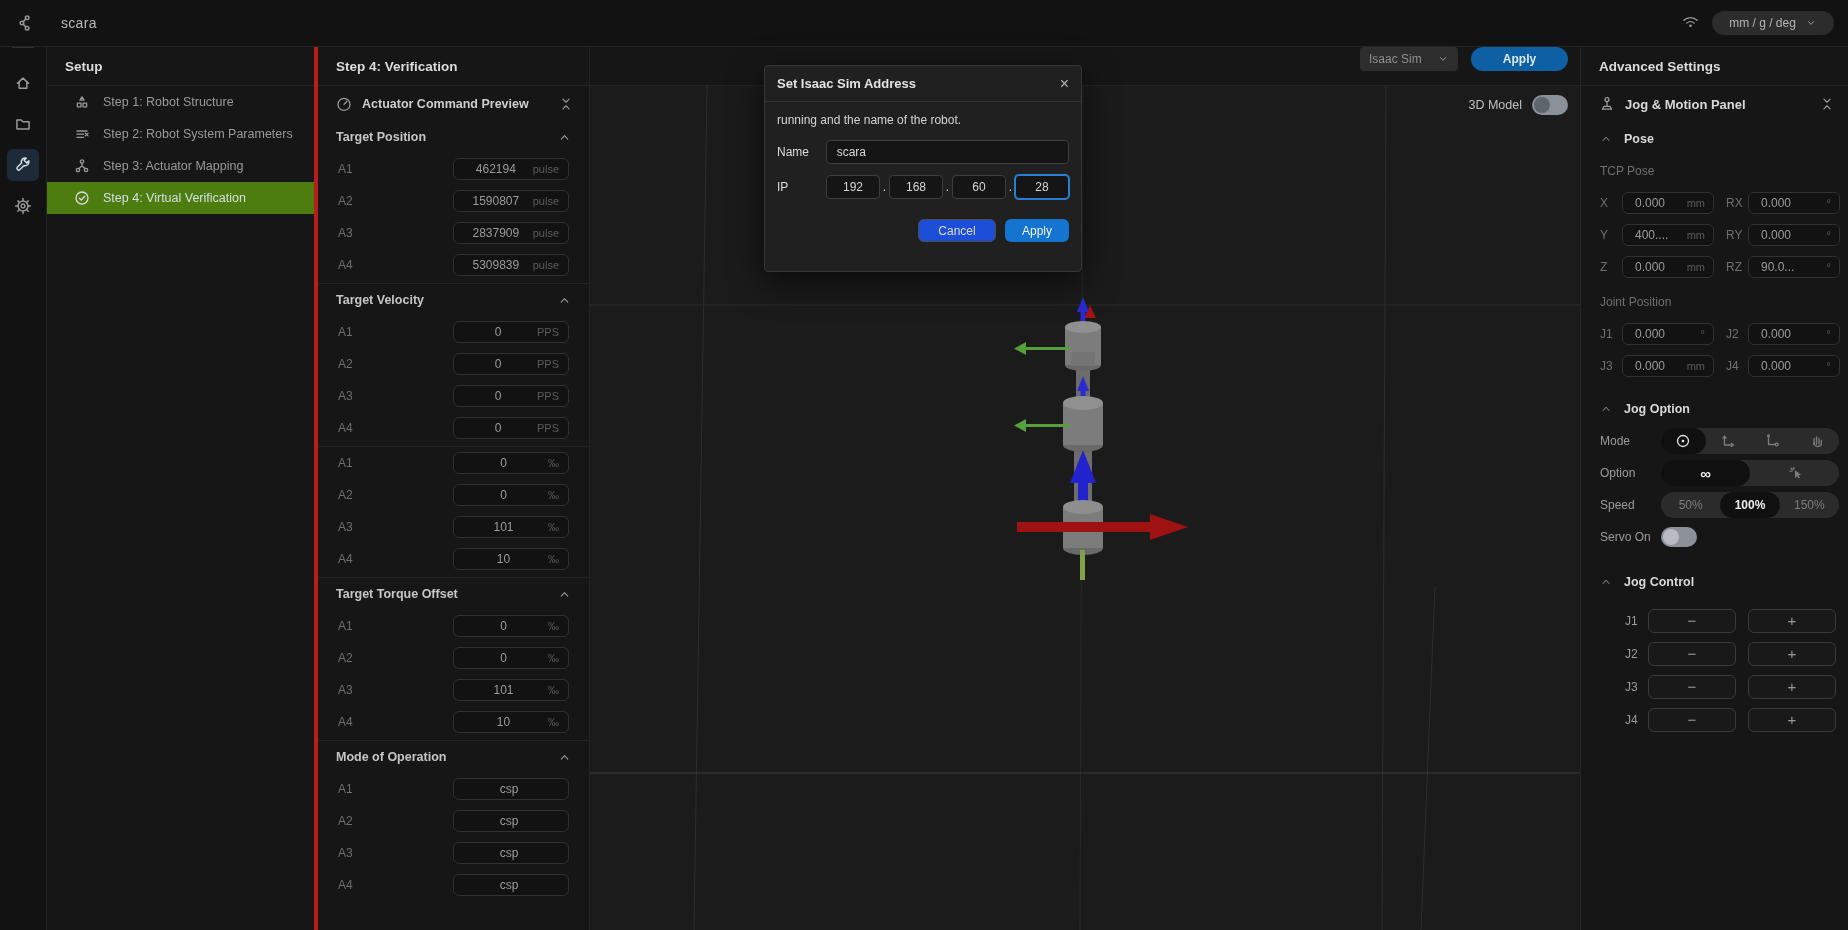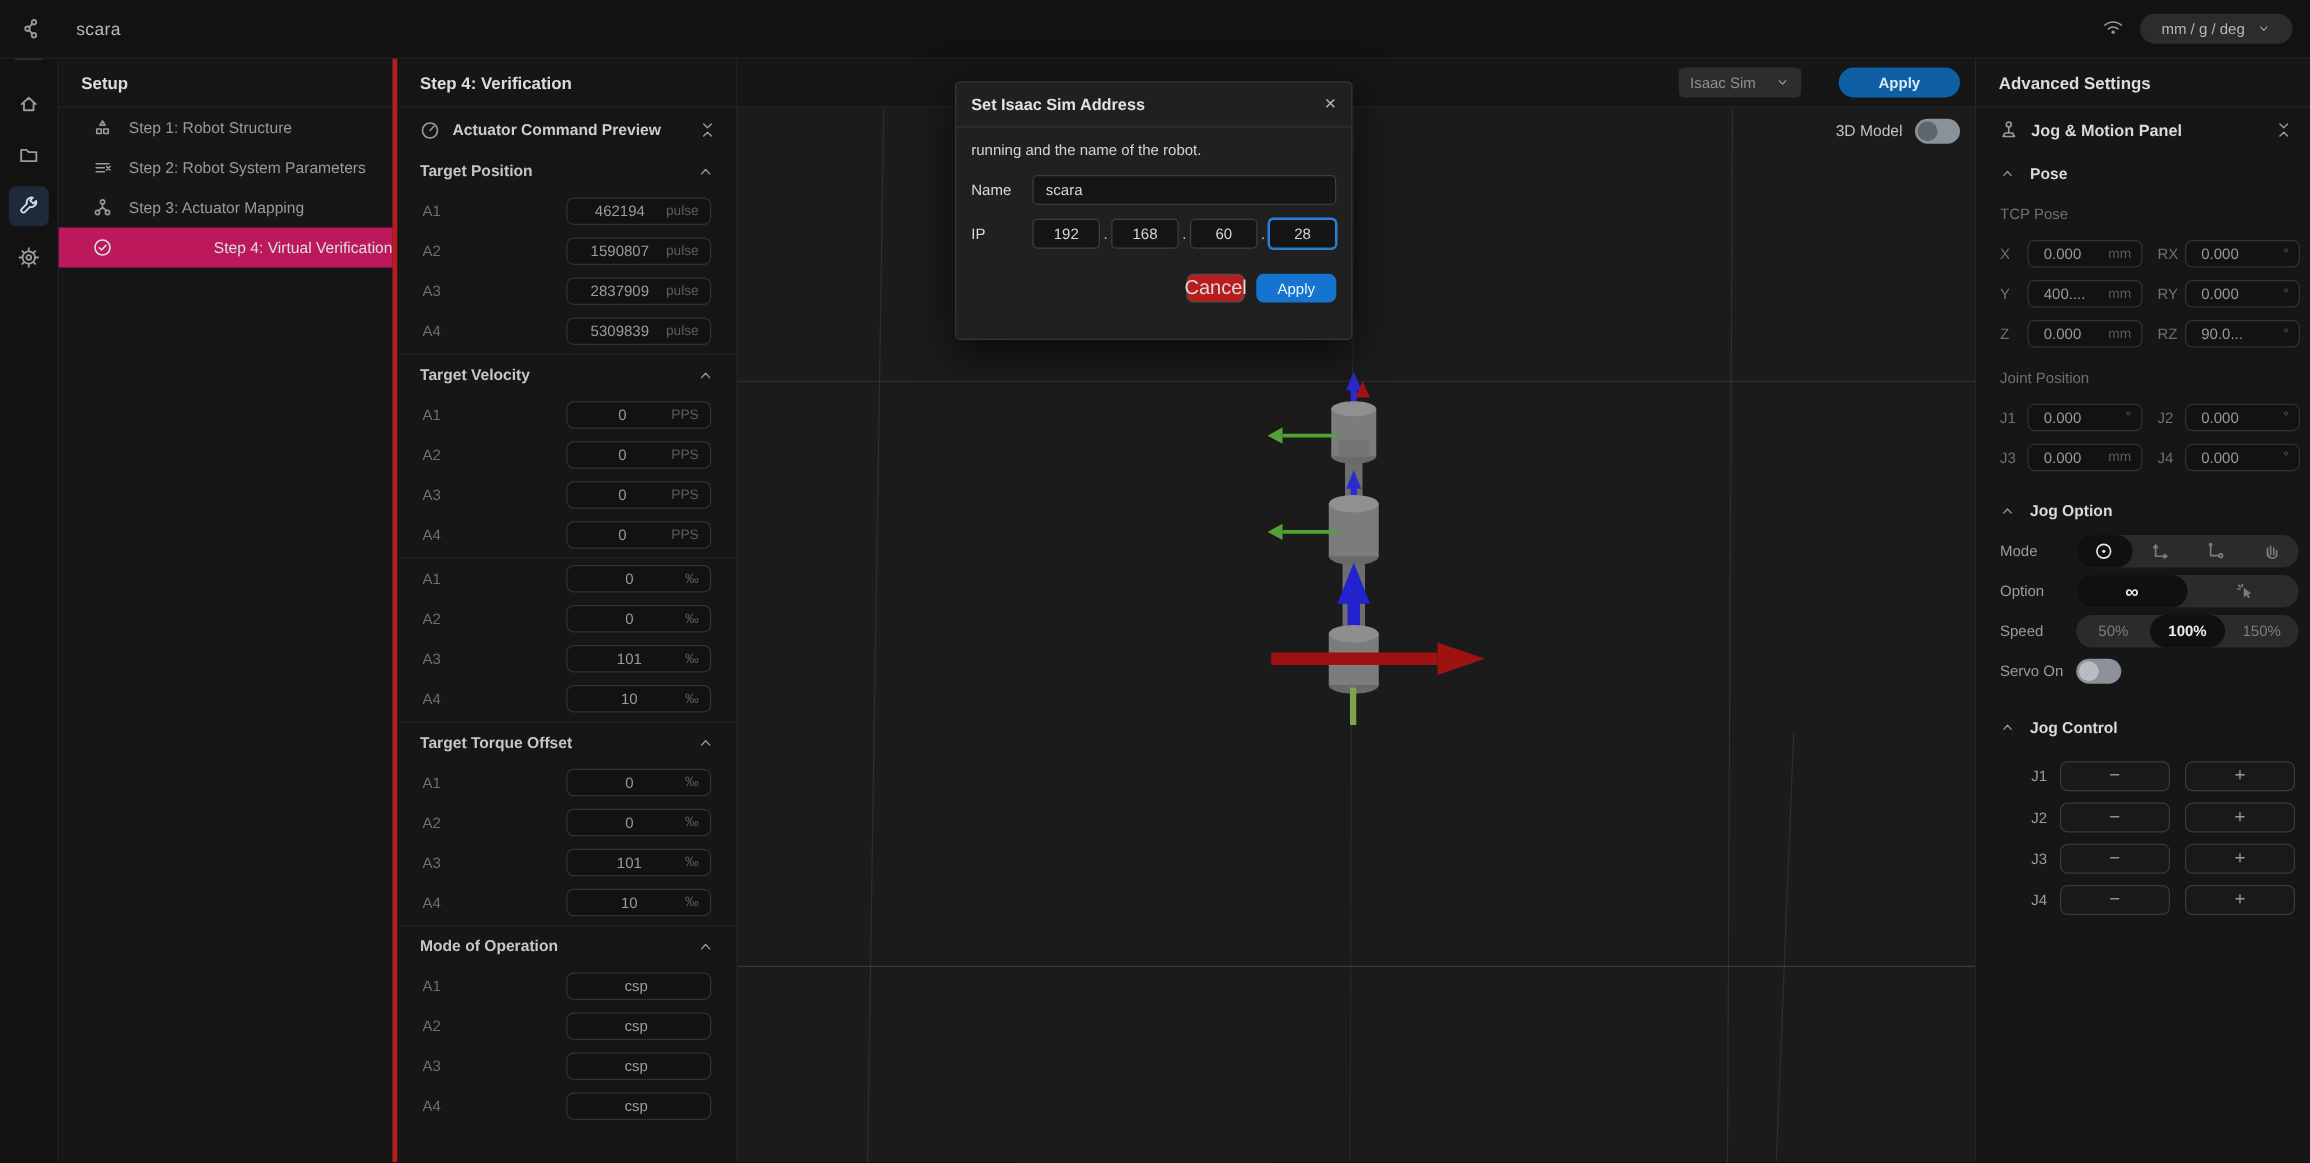--- a/index.html
+++ b/index.html
@@ -20,40 +20,40 @@
   .rail-btn.active{background:#1d2a39;}
   .rail-btn svg{display:block;}
 
   
   .hdr{height:39px;border-bottom:1px solid #242424;display:flex;align-items:center;padding:0 18px;font-weight:bold;font-size:13.5px;color:#dcdcdc;}
 
   
   .setup-panel{position:absolute;left:47px;top:47px;width:271px;height:883px;background:#161616;border-right:4px solid #b91c1c;}
   .step{height:32px;display:flex;align-items:center;gap:13px;padding-left:27px;color:#999;font-size:12.5px;cursor:pointer;}
   .step:first-of-type{margin-top:2px;}
-  .step.active{background:#be185d;color:#d8dfe8;justify-content:space-between;}
+  .step.active{background:#4d7c0f;color:#d8dfe8;}
   .step svg{flex:0 0 auto;}
 
   
   .verify-panel{position:absolute;left:318px;top:47px;width:272px;height:883px;background:#161616;border-right:1px solid #242424;overflow:hidden;}
   .acp-head{height:35px;display:flex;align-items:center;gap:10px;padding:0 16px 0 18px;font-weight:bold;font-size:12.5px;color:#cdcdcd;}
   .acp-head .spacer{flex:1;}
   .vsec{padding:0 0 2px 0;}
   .vsec + .vsec{border-top:1px solid #232323;}
   .vsec-head{height:32px;display:flex;align-items:center;padding:0 18px;cursor:pointer;}
   .vsec-title{font-weight:bold;font-size:12.5px;color:#c6c6c6;flex:1;}
   .vrow{height:32px;display:flex;align-items:center;padding:0 20px;}
   .vrow-label{font-size:12px;color:#6e6e6e;}
   .vbox{margin-left:auto;width:116px;height:22px;background:#121212;border:1px solid #313131;border-radius:6px;display:flex;align-items:center;padding:0 9px;cursor:text;}
   .vval{flex:1;text-align:center;font-size:12px;color:#9b9b9b;}
   .vunit{font-size:11px;color:#5c5c5c;margin-left:4px;}
 
   
   .viewport{position:absolute;left:590px;top:47px;width:990px;height:883px;background:#1b1b1b;}
-  .vp-hdr{position:absolute;left:0;top:0;right:0;height:39px;background:#161616;border-bottom:1px solid #242424;display:flex;align-items:center;justify-content:flex-end;gap:30px;padding-right:12px;}
+  .vp-hdr{position:absolute;left:0;top:0;right:0;height:39px;background:#161616;border-bottom:1px solid #242424;display:flex;justify-content:flex-end;gap:13px;padding-right:12px;}
   .sim-select{width:98px;height:24px;background:#2d2d2d;border-radius:4px;display:flex;align-items:center;justify-content:space-between;padding:0 9px;font-size:12px;color:#8f8f8f;cursor:pointer;}
   .apply-pill{width:97px;height:24px;border-radius:12px;background:#0e5fa4;color:#d9e9f6;font-size:12px;font-weight:bold;display:flex;align-items:center;justify-content:center;cursor:pointer;}
   .model-toggle-row{position:absolute;top:48px;right:12px;display:flex;align-items:center;gap:10px;z-index:3;}
   .model-toggle-row .lbl{font-size:12.5px;color:#c0c0c0;}
   .toggle{width:36px;height:20px;border-radius:10px;background:#8b9199;position:relative;cursor:pointer;}
   .toggle .knob{position:absolute;left:2px;top:2px;width:16px;height:16px;border-radius:8px;background:#5f656d;}
   .scene{position:absolute;left:0;top:39px;}
 
   
   .adv-panel{position:absolute;left:1580px;top:47px;width:268px;height:883px;background:#161616;border-left:1px solid #242424;}
@@ -84,21 +84,21 @@
   .modal-body{padding:10px 12px 0 12px;}
   .modal-desc{font-size:12px;color:#d4d4d4;line-height:17px;}
   .modal-row{display:flex;align-items:center;margin-top:11px;}
   .modal-row .mlabel{width:49px;font-size:12px;color:#dcdcdc;}
   .minput{height:24px;background:#151515;border:1px solid #3e3e3e;border-radius:4px;color:#d6d6d6;font-size:12px;padding:0 10px;outline:none;}
   .name-input{width:245px;}
   .ip-input{width:54px;text-align:center;padding:0;}
   .ip-input.focused{border-color:#2a7fd4;box-shadow:0 0 0 1px #2a7fd4;}
   .ip-dot{width:9px;text-align:center;color:#cfcfcf;font-size:12px;}
   .modal-btns{display:flex;justify-content:flex-end;gap:9px;margin-top:20px;}
-  .btn-cancel{width:47px;height:23px;background:#b91c1c;border:1px solid #4c4c4c;border-radius:6px;color:#dcdcdc;font-size:16px;display:flex;align-items:center;justify-content:center;cursor:pointer;}
+  .btn-cancel{width:78px;height:23px;background:#1d4ed8;border:1px solid #4c4c4c;border-radius:6px;color:#dcdcdc;font-size:12px;display:flex;align-items:center;justify-content:center;cursor:pointer;}
   .btn-apply{width:64px;height:23px;background:#1474cf;border-radius:6px;color:#eef5fc;font-size:12px;display:flex;align-items:center;justify-content:center;cursor:pointer;}
 
   .ic{stroke:#9a9a9a;fill:none;stroke-width:1.3;stroke-linecap:round;stroke-linejoin:round;}
   .ic-light{stroke:#d7dde3;fill:none;stroke-width:1.3;stroke-linecap:round;stroke-linejoin:round;}
 </style>
 </head>
 <body>
 
 <div class="app">
 

